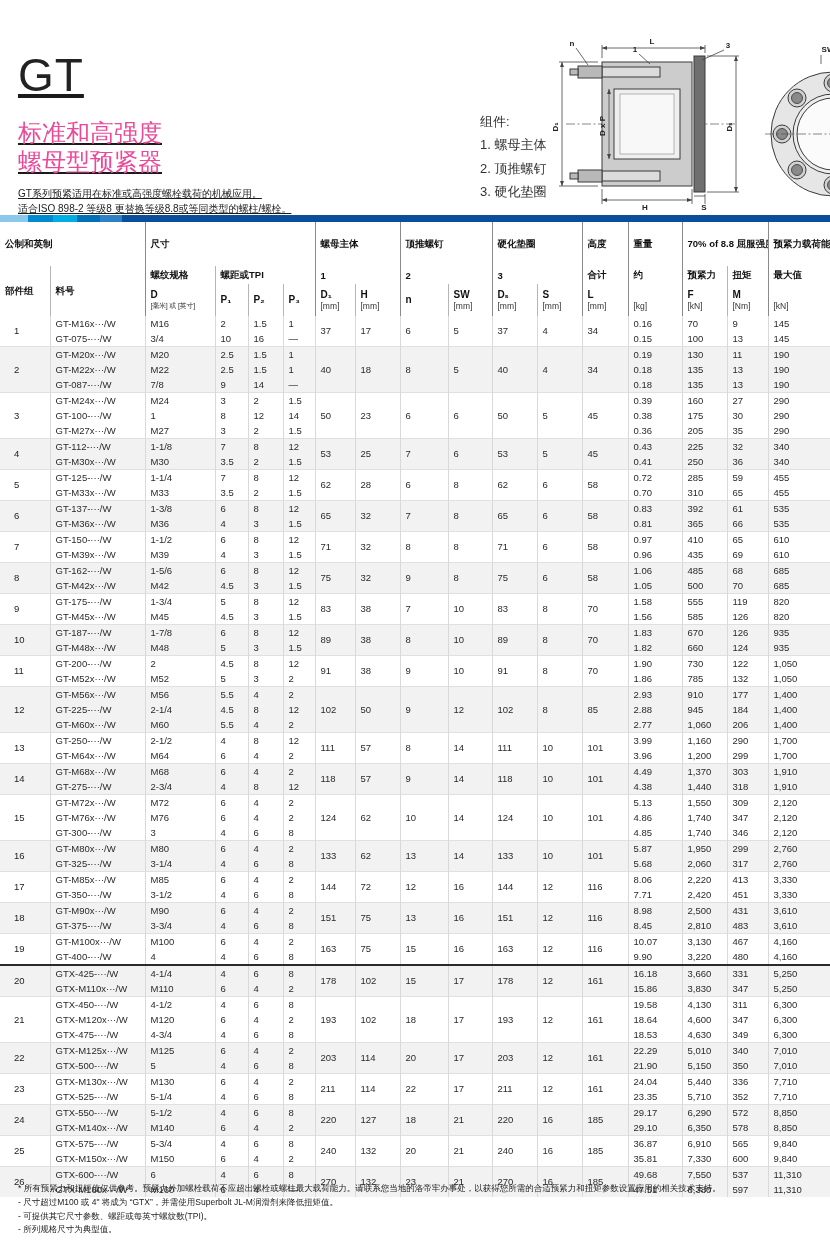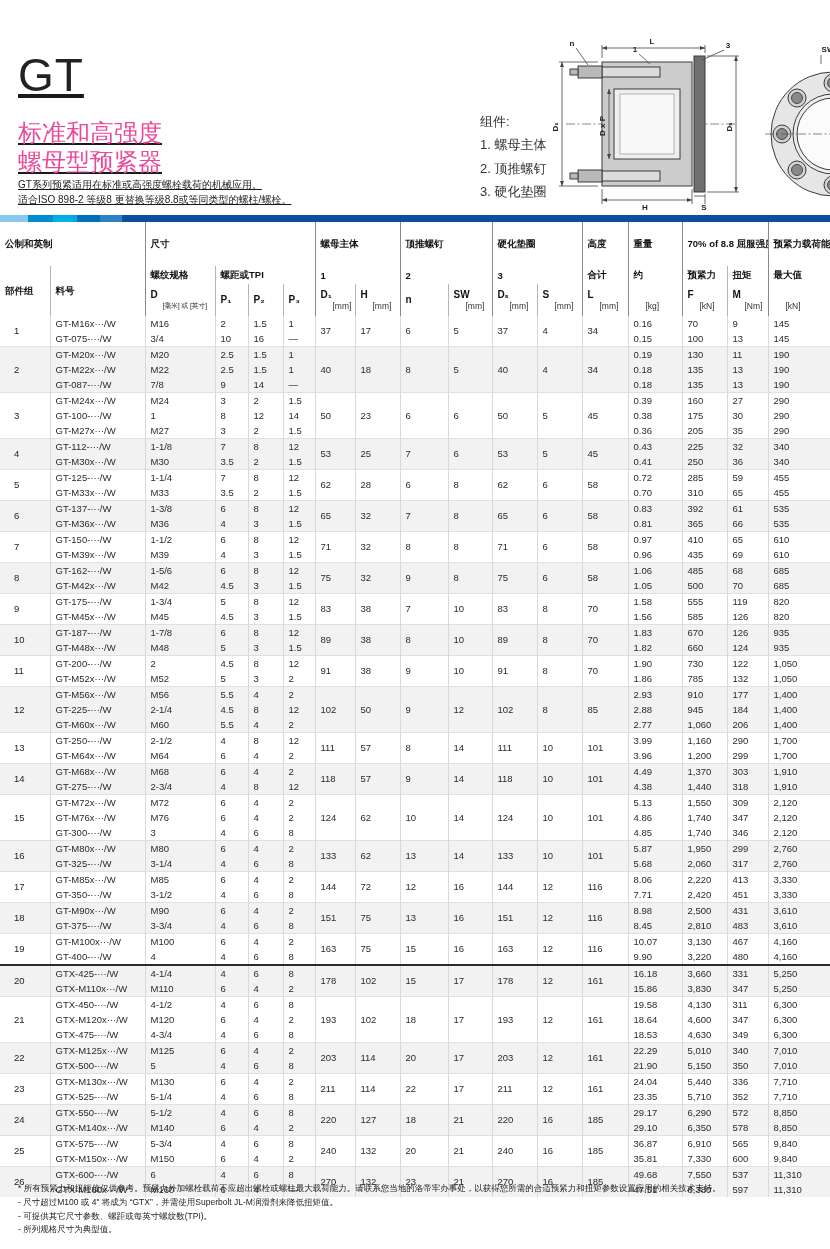--- a/index.html
+++ b/index.html
@@ -2,42 +2,42 @@
 <html><head>
 <meta charset="utf-8">
 <style>
   html,body{margin:0;padding:0;background:#e8e8e8;}
   .page{position:relative;width:830px;height:1249px;background:#ffffff;margin:0 auto;overflow:hidden;
         font-family:"Liberation Sans","DejaVu Sans",sans-serif;color:#1a1a1a;}
   
   .titleblock{position:absolute;left:18px;top:52px;width:440px;text-decoration:underline;}
   .big-title{font-size:46px;font-weight:400;line-height:1.0;letter-spacing:1px;color:#222;}
   .subtitle{font-size:24px;font-weight:400;line-height:1.22;margin-top:20px;color:#ec4899;}
-  .desc{font-size:10px;line-height:1.55;color:#222;}
+  .desc{font-size:10px;line-height:1.55;margin-top:9px;color:#222;}
   .diagram{position:absolute;left:470px;top:34px;width:360px;height:180px;}
   .parts-legend{position:absolute;left:10px;top:76px;font-size:13px;line-height:1.8;color:#333;}
   .xsec{position:absolute;left:62px;top:0;}
   .front{position:absolute;left:288px;top:2px;}
   svg text{font-family:"Liberation Sans","DejaVu Sans",sans-serif;font-weight:bold;font-size:8px;fill:#222;}
   .dim{stroke:#444;stroke-width:0.8;fill:none;}
   .edge{stroke:#3a3a3a;stroke-width:1;}
   .cl{stroke:#555;stroke-width:0.7;stroke-dasharray:9 2.5 2 2.5;fill:none;}
   
   .accent-bar{position:absolute;left:0;top:215px;width:830px;height:7px;display:flex;}
   .accent-bar div{height:7px;}
   
   table.spec{position:absolute;left:0;top:222px;width:830px;border-collapse:collapse;table-layout:fixed;}
   table.spec th,table.spec td{padding:0 2px 0 5px;text-align:left;vertical-align:middle;
      font-size:9.5px;overflow:hidden;white-space:nowrap;}
   thead th{font-weight:bold;color:#111;background:#fff;}
   .hr1 th{height:44px;vertical-align:middle;font-size:10px;white-space:normal;line-height:1.25;}
   .hr2 th{height:18px;vertical-align:middle;font-size:10px;}
   .hr3 th{height:32px;vertical-align:top;padding-top:2px;}
   .cmain{display:block;font-weight:bold;font-size:10px;line-height:12px;min-height:12px;}
-  .cunit{display:block;font-weight:normal;font-size:8.5px;line-height:10px;color:#333;margin-left:12px;}
+  .cunit{display:block;font-weight:normal;font-size:8.5px;line-height:10px;color:#333;}
   .cunit.small{font-size:7px;letter-spacing:-0.2px;}
   th.ctr{text-align:center;padding-left:0;}
   th.bs{border-left:1px solid #8a8a8a;}
   th.bw{border-left:1px solid #b5b5b5;}
   th.pad1{padding-left:14px;}
   tbody td{height:15px;line-height:1.05;color:#2a2a2a;border-left:1px solid #d9d9d9;}
   tbody td.cg{border-left:none;padding-left:14px;color:#222;}
   tbody tr.shade td{background:#f2f2f2;}
   tbody tr.gsep td{border-top:1px solid #e0e0e0;}
   tbody tr.gsep-thick td{border-top:2px solid #2b2b2b;}

